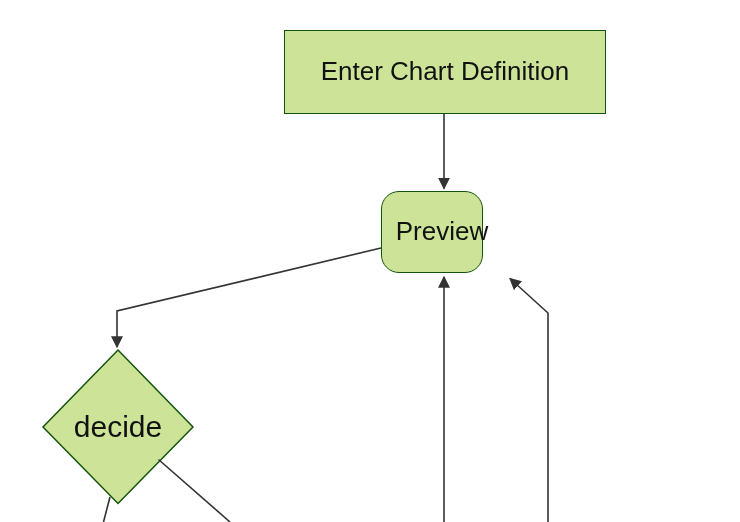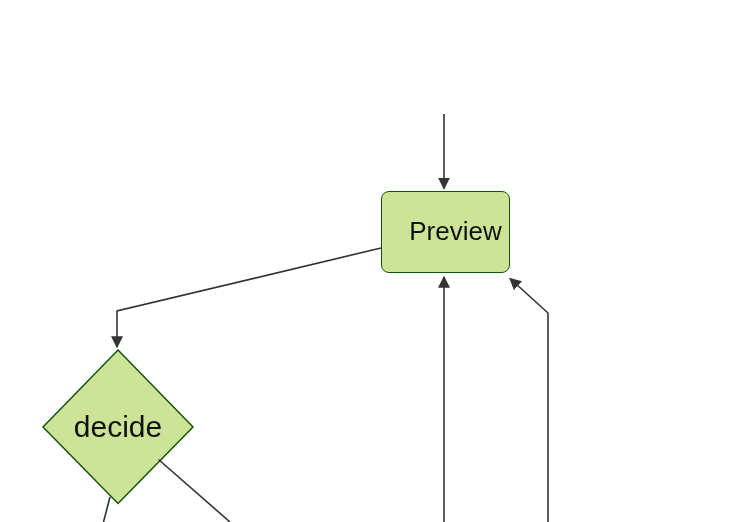--- a/index.html
+++ b/index.html
@@ -21,21 +21,21 @@
     position:absolute;
     background:var(--node-fill);
     border:1.5px solid var(--node-border);
     display:flex;align-items:center;justify-content:center;
     color:var(--text);
     font-size:26px;
     line-height:1.2;
     white-space:nowrap;
   }
   .node-rect{left:284px;top:30px;width:322px;height:84px;}
-  .node-rounded{left:381px;top:191px;width:129px;height:82px;border-radius:8px;padding-left:20px;}
+  .node-rounded{left:381px;top:191px;width:102px;height:82px;border-radius:18px;padding-left:20px;}
   .diamond-label{
     position:absolute;left:43px;top:407px;width:150px;height:40px;
     display:flex;align-items:center;justify-content:center;
     color:var(--text);font-size:30px;white-space:nowrap;
   }
 </style>
 </head>
 <body>
 
 <div class="canvas">
@@ -55,20 +55,23 @@
 
     <path class="edge" d="M444,522 L444,277" marker-end="url(#arrow)"></path>
 
     <path class="edge" d="M548,522 L548,313 L510,278.5" marker-end="url(#arrow)"></path>
 
     <path class="edge" d="M110,497 L103.5,522"></path>
 
     <path class="edge" d="M158.5,459.5 L230,522"></path>
   </svg>
 
+  <div class="node node-rect">
+    <span>Enter Chart Definition</span>
+  </div>
 
   <div class="node node-rounded">
     <span>Preview</span>
   </div>
 
   <div class="diamond-label">
     <span>decide</span>
   </div>
 
 </div>

